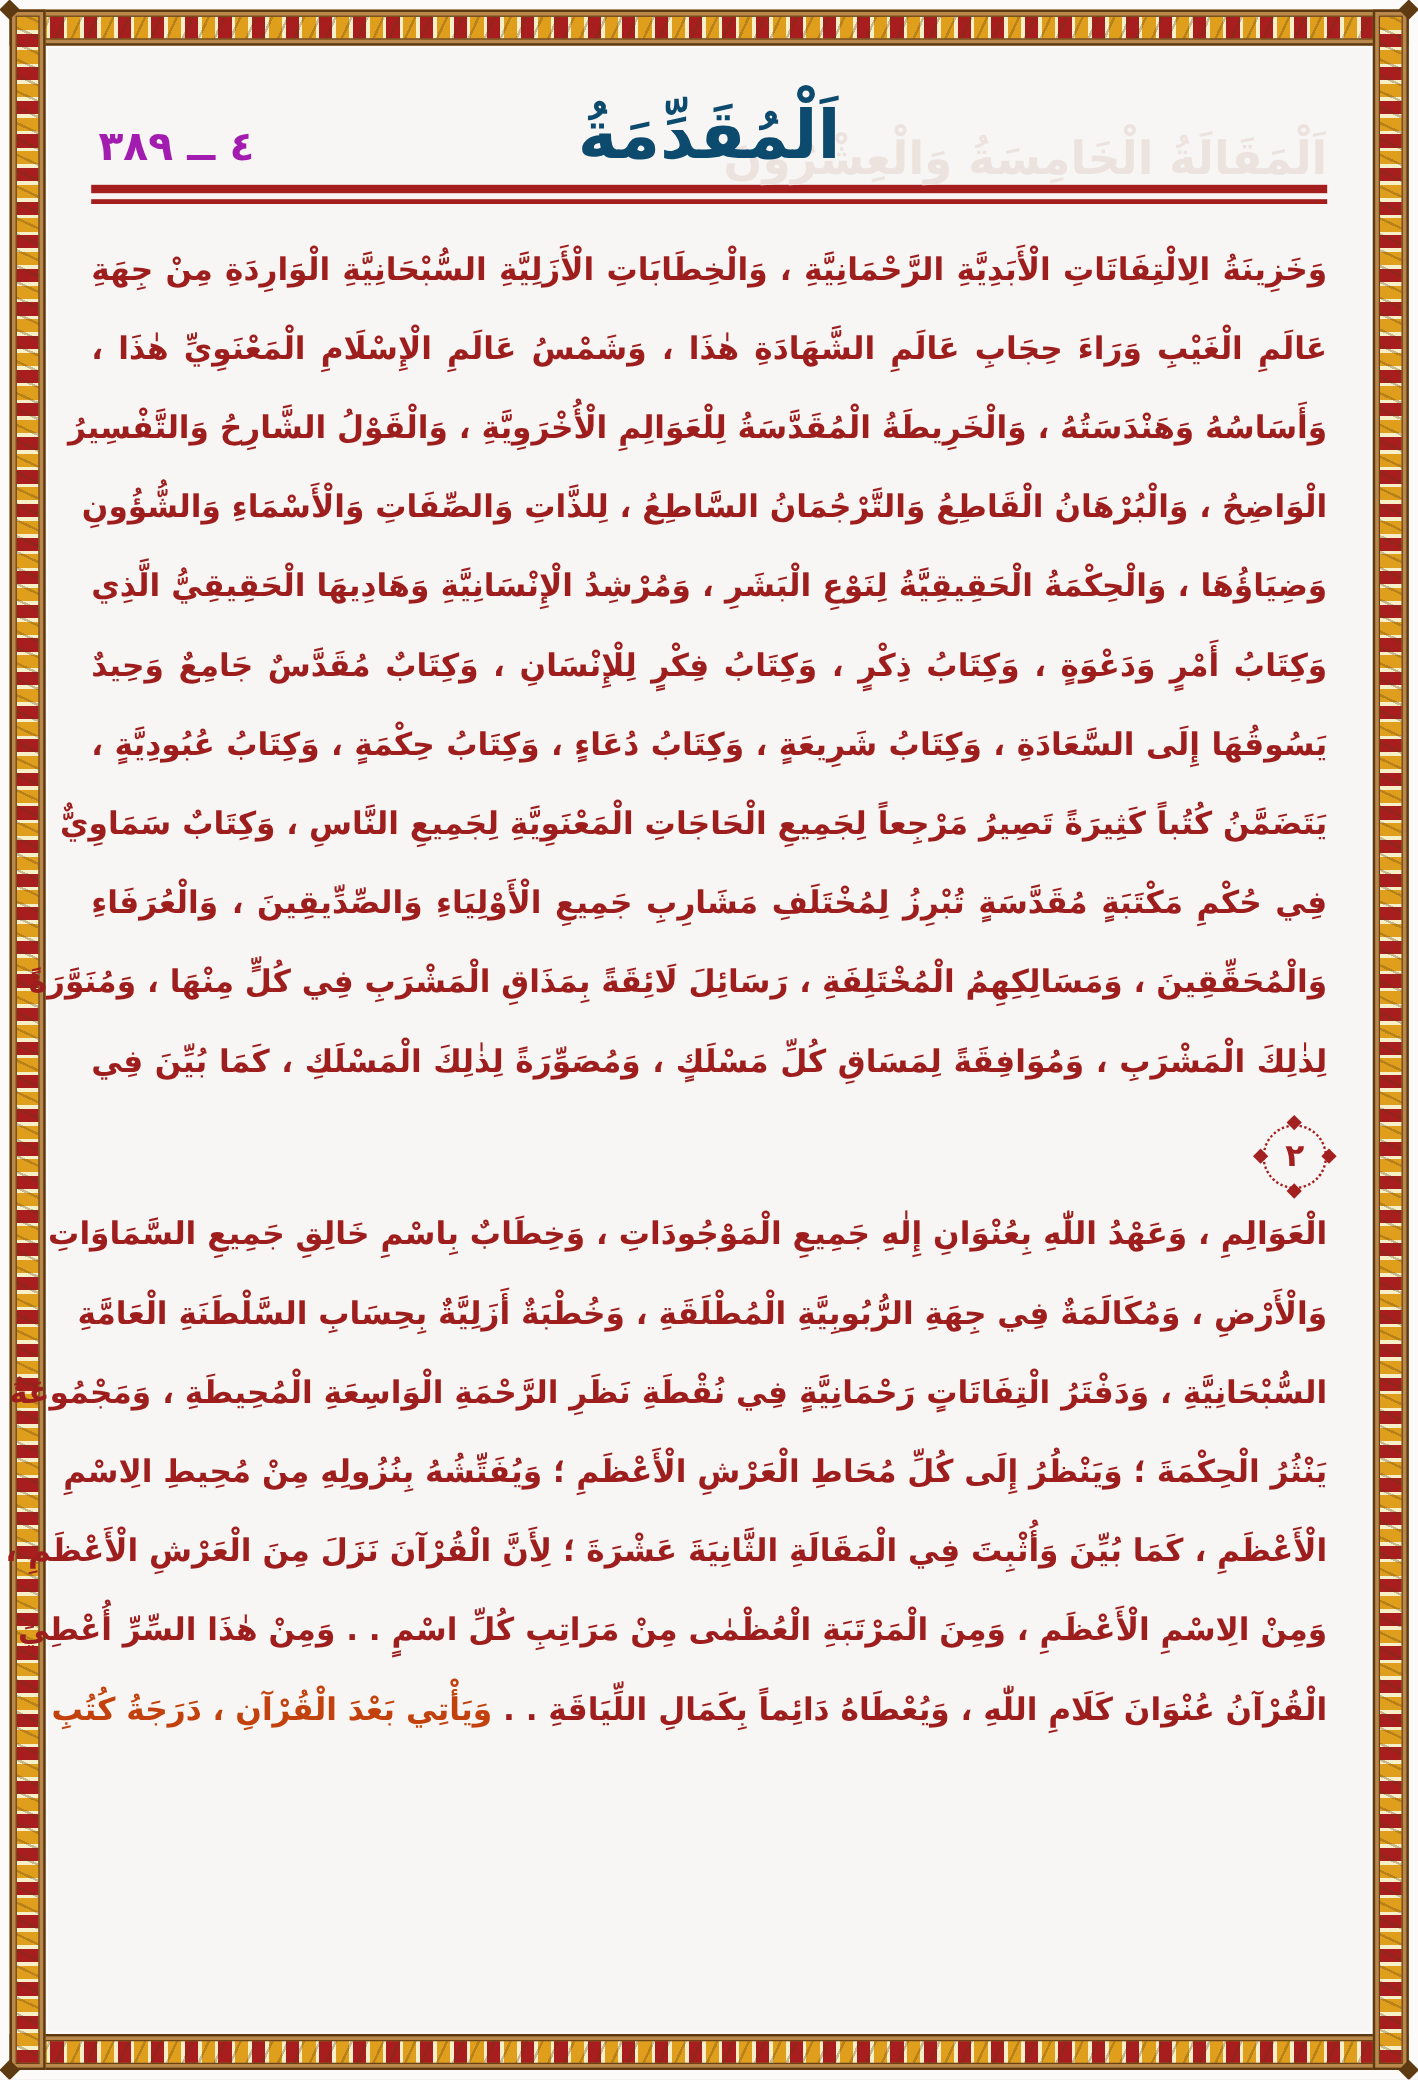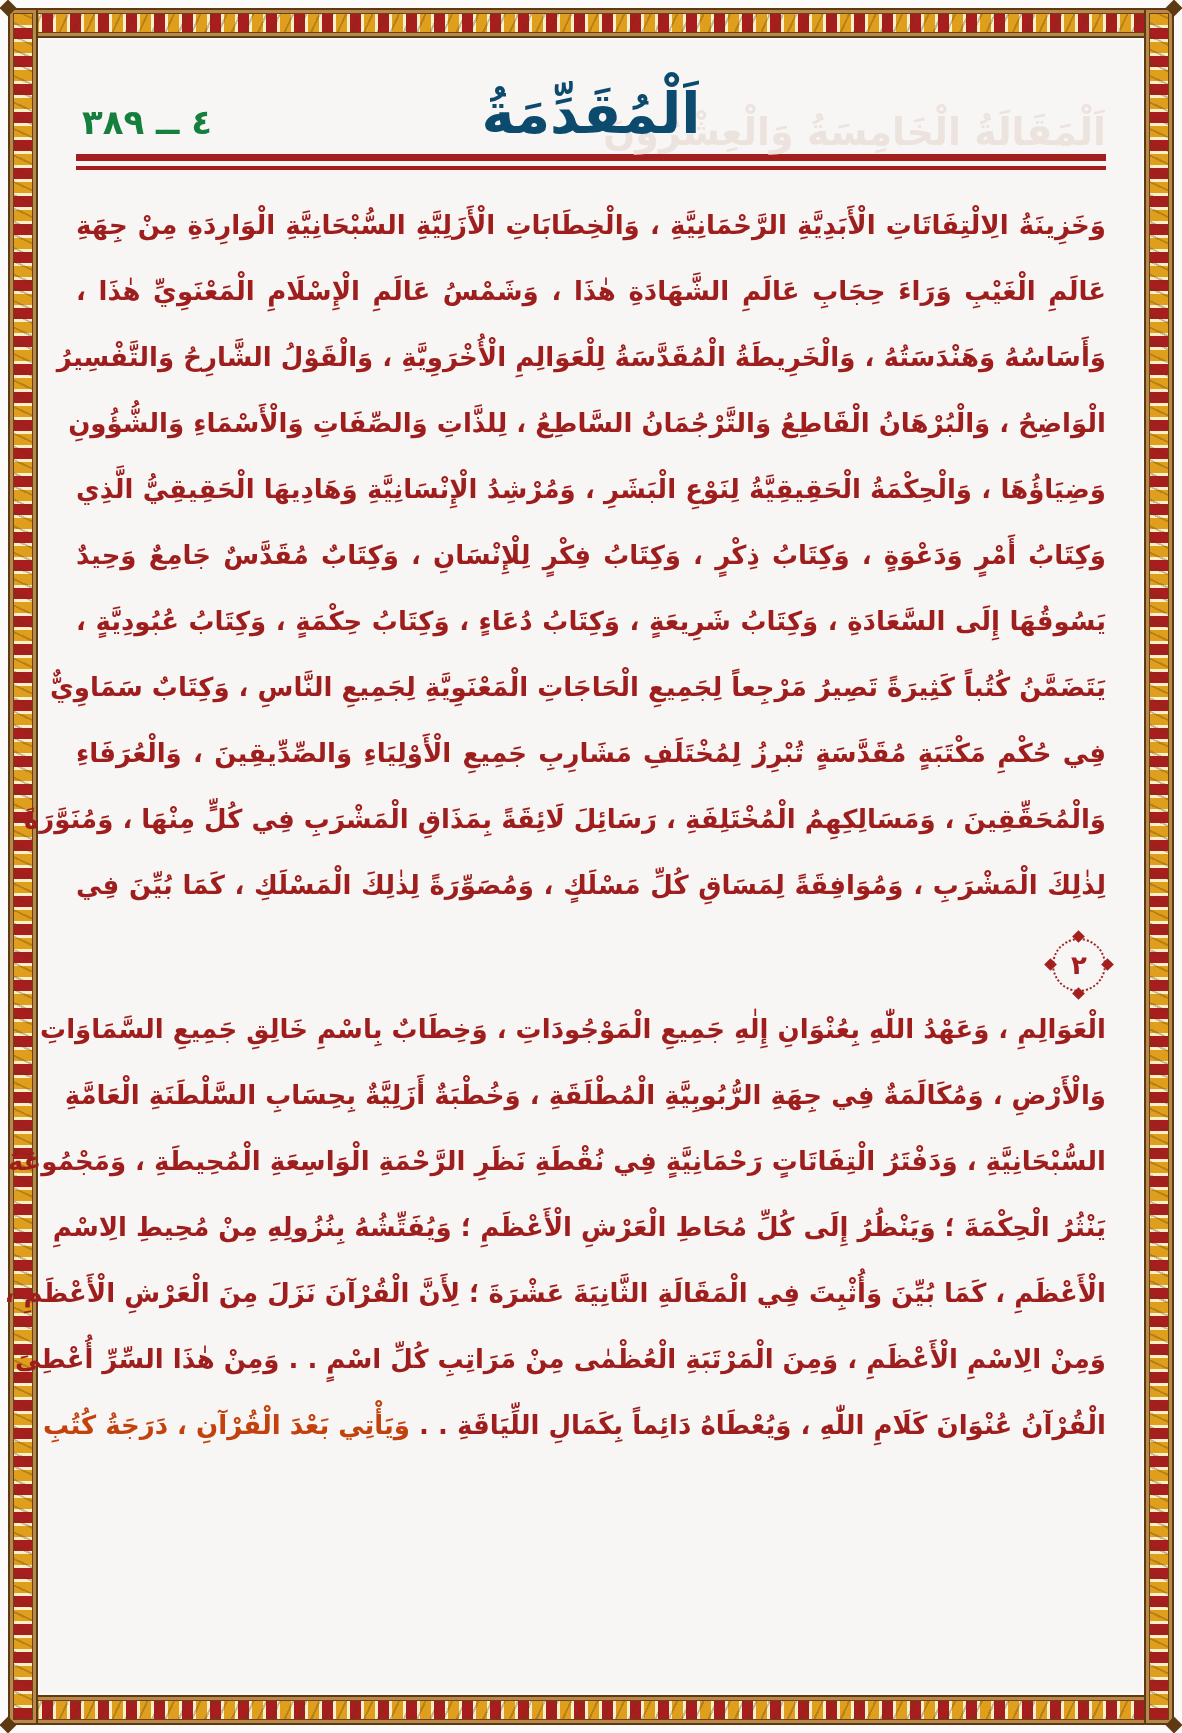--- a/index.html
+++ b/index.html
@@ -29,21 +29,21 @@
   .corner-tl { left:2px;  top:2px; }  .corner-tr { right:2px; top:2px; }
   .corner-bl { left:2px;  bottom:2px; } .corner-br { right:2px; bottom:2px; }
 
   
   .content { position:absolute; left:40px; right:40px; top:40px; bottom:40px;
              background:#f8f6f4; padding:0 36px; }
 
   
   .header { position:relative; height:108px; }
   .page-num { position:absolute; left:6px; bottom:6px; font-size:34px; font-weight:bold;
-              color:#15803d; letter-spacing:2px; direction:rtl; }
+              color:#a21caf; letter-spacing:2px; direction:rtl; }
   .title-wrap { position:absolute; left:0; right:0; bottom:0; height:100%; text-align:center; }
   .watermark { position:absolute; left:0; right:0; bottom:-6px; font-size:38px; font-weight:bold;
                color:#ece3df; white-space:nowrap;text-align:right; }
   .page-title { position:absolute; left:0; right:0; bottom:2px; font-size:56px; font-weight:bold;
                 color:#0c4a6e; }
 
   
   .rule-thick { height:7px; background:#a41e1e; margin-top:6px; }
   .rule-thin  { height:4px; background:#a41e1e; margin-top:5px; }
 

